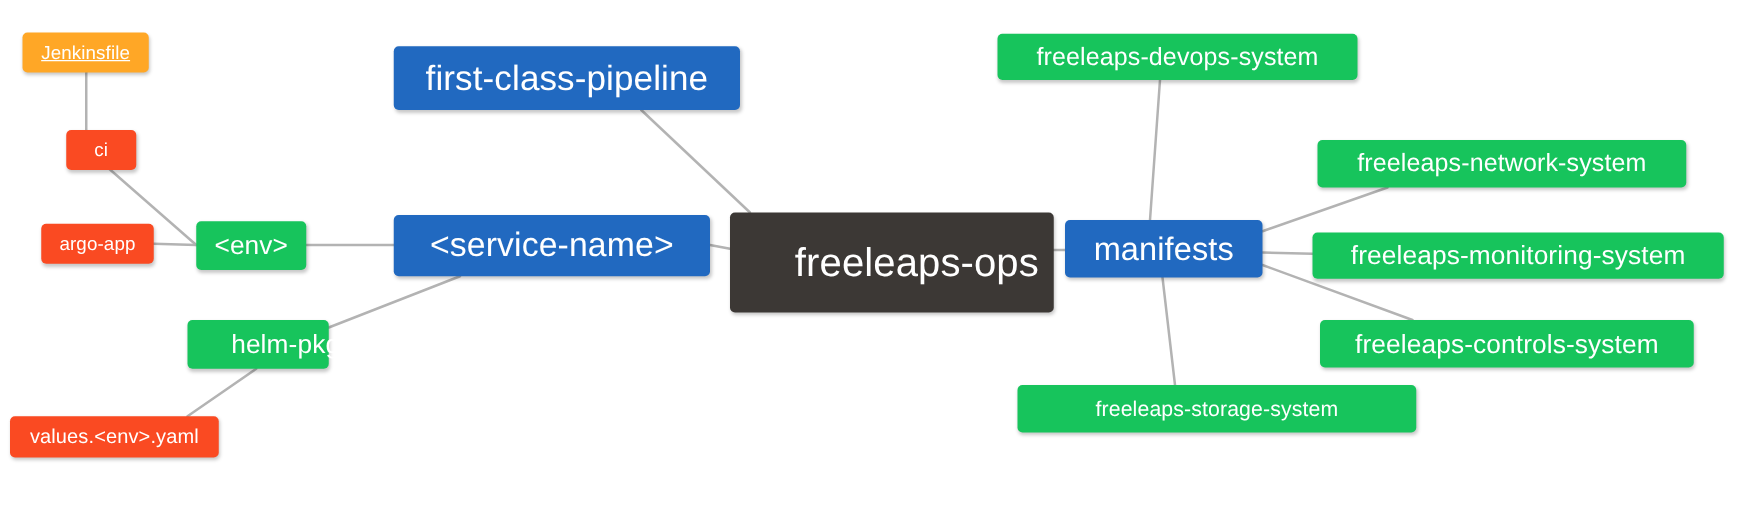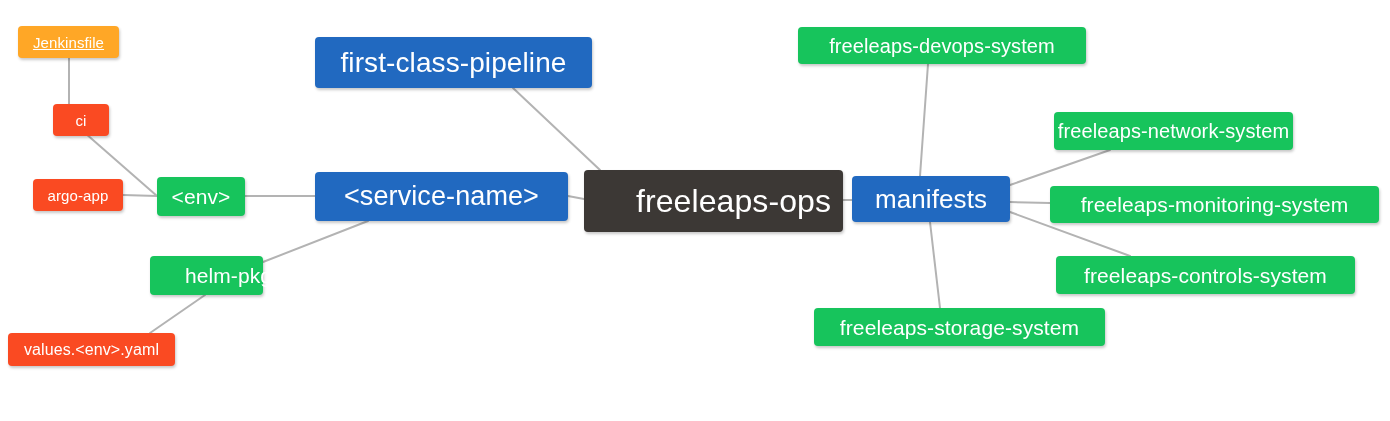--- a/index.html
+++ b/index.html
@@ -90,35 +90,35 @@
       </div>
       <div class="node n-red" style="left: 8px; top: 333px; width: 167px; height: 33px; font-size: 16px;">
         <span class="node-label">values.&lt;env&gt;.yaml</span>
       </div>
       <div class="node n-blue" style="left: 315px; top: 37px; width: 277px; height: 51px; font-size: 28px;">
         <span class="node-label">first-class-pipeline</span>
       </div>
       <div class="node n-blue" style="left: 315px; top: 172px; width: 253px; height: 49px; font-size: 27px;">
         <span class="node-label">&lt;service-name&gt;</span>
       </div>
-      <div class="node n-root" style="left: 584px; top: 170px; width: 259px; height: 62px; font-size: 32px; padding-left: 40px;">
+      <div class="node n-root" style="left: 584px; top: 170px; width: 259px; height: 80px; font-size: 32px; padding-left: 40px;">
         <span class="node-label">freeleaps-ops</span>
       </div>
       <div class="node n-blue" style="left: 852px; top: 176px; width: 158px; height: 46px; font-size: 26px;">
         <span class="node-label">manifests</span>
       </div>
       <div class="node n-green" style="left: 798px; top: 27px; width: 288px; height: 37px; font-size: 20px;">
         <span class="node-label">freeleaps-devops-system</span>
       </div>
-      <div class="node n-green" style="left: 1054px; top: 112px; width: 239px; height: 38px; font-size: 20px; text-align: right;">
+      <div class="node n-green" style="left: 1054px; top: 112px; width: 295px; height: 38px; font-size: 20px; text-align: right;">
         <span class="node-label">freeleaps-network-system</span>
       </div>
       <div class="node n-green" style="left: 1050px; top: 186px; width: 329px; height: 37px; font-size: 21px;">
         <span class="node-label">freeleaps-monitoring-system</span>
       </div>
       <div class="node n-green" style="left: 1056px; top: 256px; width: 299px; height: 38px; font-size: 21px;">
         <span class="node-label">freeleaps-controls-system</span>
       </div>
-      <div class="node n-green" style="left: 814px; top: 308px; width: 291px; height: 38px; font-size: 21px;">
+      <div class="node n-green" style="left: 814px; top: 308px; width: 319px; height: 38px; font-size: 17px;">
         <span class="node-label">freeleaps-storage-system</span>
       </div>
     </div>
 </div>
 
 </body></html>

